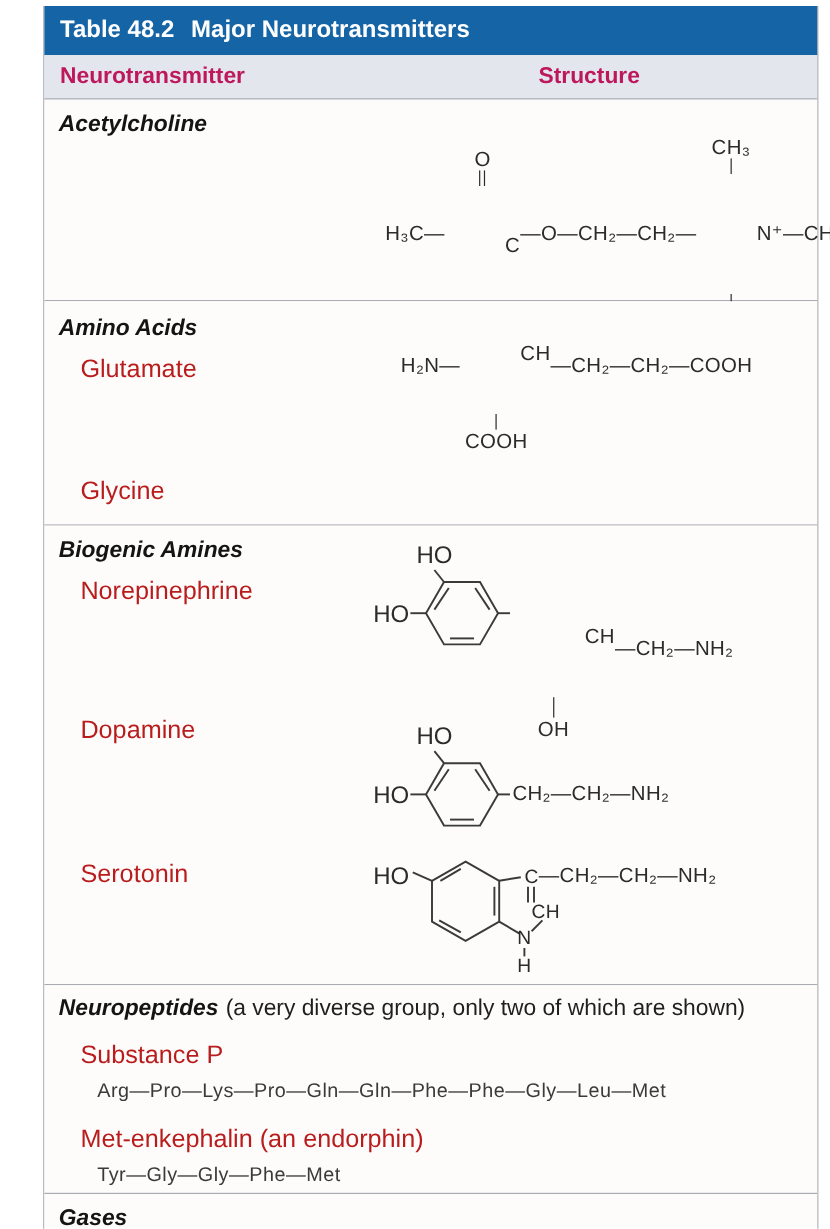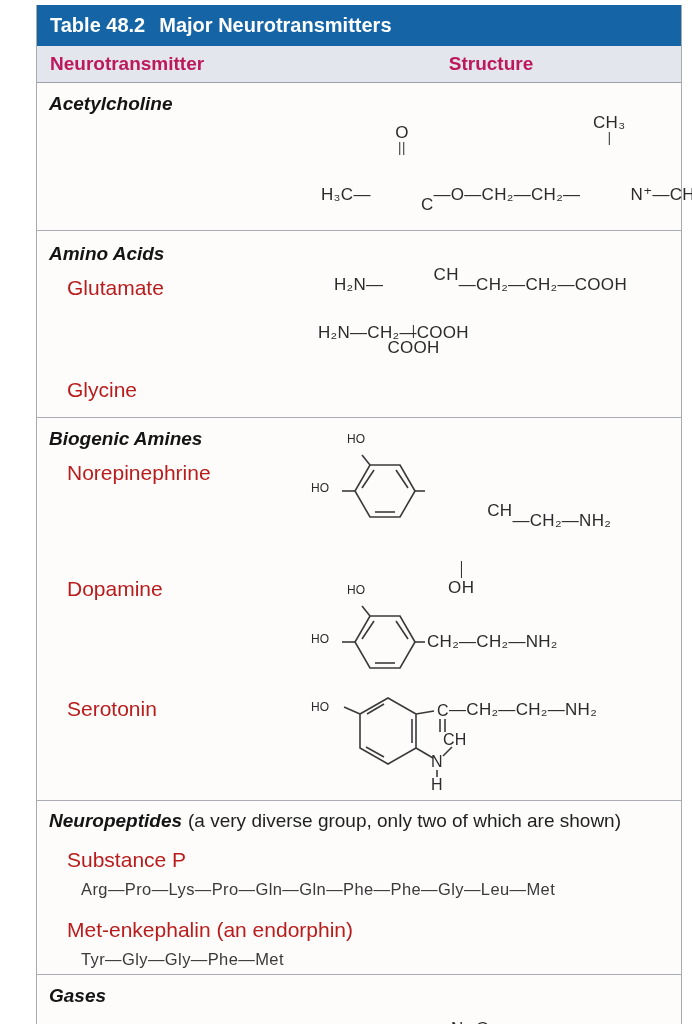--- a/index.html
+++ b/index.html
@@ -14,21 +14,21 @@
     align-items:center; padding-left:13px; font-size:20px; font-weight:bold; }
   .title-bar .tnum { font-weight:800; }
   .title-bar .ttext { margin-left:14px; }
 
   .col-header { height:37px; background:#e3e6ec; border-bottom:1px solid #9aa0a6;
     display:flex; align-items:center; font-size:19px; font-weight:bold; color:#be185d; }
   .col-header .c1 { width:264px; padding-left:13px; }
   .col-header .c2 { flex:1; text-align:center; }
 
   .row { position:relative; border-bottom:1px solid #a9adb3; background:#fdfcfb; }
-  .row-acetylcholine { height:148px; }
+  .row-acetylcholine { height:168px; }
   .row-amino { height:187px; }
   .row-biogenic { height:383px; }
   .row-neuro { height:174px; }
   .row-gases { height:92px; border-bottom:none; }
 
   .slabel { position:absolute; font-size:19px; font-weight:bold; font-style:italic; color:#141414; }
   .ilabel { position:absolute; font-size:21px; color:#b91c1c; line-height:1.22; }
   .note { font-weight:normal; font-style:normal; margin-left:6px; }
 
   .chem { position:absolute; display:flex; align-items:center; font-size:17px;
@@ -40,21 +40,21 @@
     display:flex; flex-direction:column; align-items:center; line-height:1; }
   .below.off40, .above.off40 { left:40%; }
   .vbond { width:0; height:13px; border-left:1.6px solid #2b2b2b; }
   .vbond.tall { height:17px; }
   .dbond { width:5px; height:13px; border-left:1.6px solid #2b2b2b; border-right:1.6px solid #2b2b2b; }
   .above span, .below span { font-size:17px; letter-spacing:0.3px; color:#2b2b2b; padding:1px 0; }
 
   .seq { position:absolute; font-size:16.5px; letter-spacing:0.4px; color:#3a3a3a; white-space:pre; }
 
   .struct { position:absolute; }
-  .holbl { position:absolute; font-size:12px; color:#2b2b2b; }
+  .holbl { position:absolute; font-size:20px; color:#2b2b2b; }
   svg.ring { position:absolute; overflow:visible; }
   svg.ring line, svg.ring polygon { stroke:#3a3a3a; stroke-width:1.6; fill:none; }
   svg.ring text { font-family:"Liberation Sans","DejaVu Sans",sans-serif; font-size:16px;
     fill:#2b2b2b; letter-spacing:0.3px; }
 </style>
 </head>
 <body>
 
 <div class="page">
   <div class="table">
@@ -104,23 +104,20 @@
       <div class="chem" style="left:297px; top:14px;">
         <span>H₂N—</span>
         <span class="anchor">
           <span>CH</span>
           <span class="below off40">
             <span class="vbond"></span>
             <span>COOH</span>
           </span>
         </span>
         <span>—CH₂—CH₂—COOH</span>
-      </div>
-      <div class="chem" style="left:281px; top:92px;">
-        <span>H₂N—CH₂—COOH</span>
       </div>
     </div>
 
     <div class="row row-biogenic">
       <span class="slabel" style="left:12px; top:10px;">Biogenic Amines</span>
       <span class="ilabel" style="left:30px; top:42px;">Norepinephrine</span>
       <span class="ilabel" style="left:30px; top:158px;">Dopamine</span>
       <span class="ilabel" style="left:30px; top:278px;">Serotonin</span>
 
       <div class="struct" style="left:270px; top:14px; width:360px; height:112px;">

